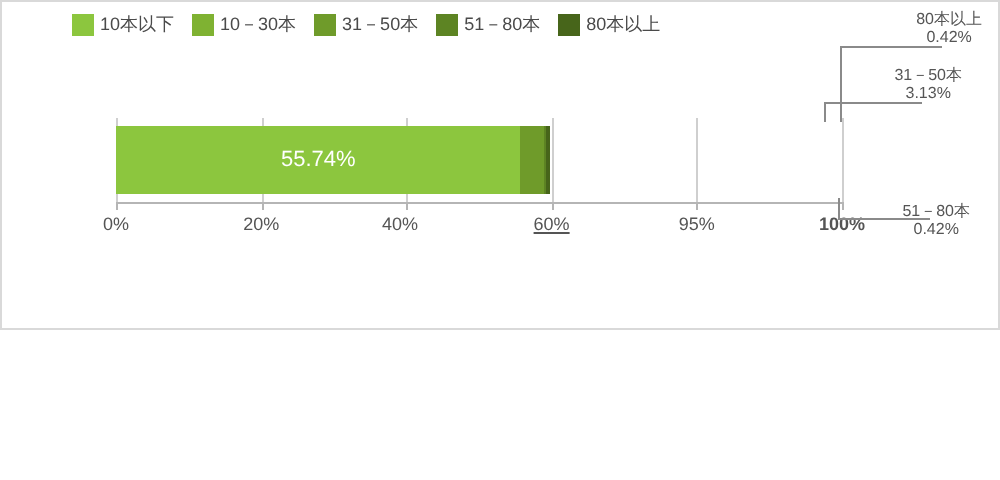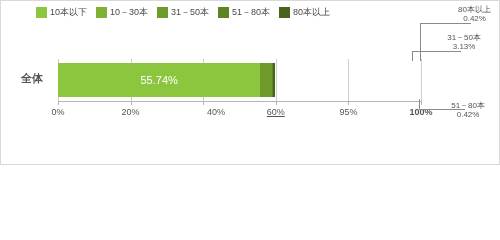--- a/index.html
+++ b/index.html
@@ -120,21 +120,20 @@
     <div class="legend-item">
       <span class="legend-swatch" style="background: rgb(93, 132, 35);"></span>
       <span class="legend-label">51－80本</span>
     </div>
     <div class="legend-item">
       <span class="legend-swatch" style="background: rgb(71, 101, 26);"></span>
       <span class="legend-label">80本以上</span>
     </div>
   </div>
 
-  <div id="cat-label">全体</div>
 
   <div id="plot">
     <div id="gridlines">
         <div class="gridline" style="left: 0%;"></div>
         <div class="gridline" style="left: 20%;"></div>
         <div class="gridline" style="left: 40%;"></div>
         <div class="gridline" style="left: 60%;"></div>
         <div class="gridline" style="left: 80%;"></div>
         <div class="gridline" style="left: 100%;"></div>
       </div>
@@ -148,21 +147,21 @@
     </div>
   </div>
 
   <div id="axis-line"></div>
   <div id="axis-ticks">
       <div class="tick-mark" style="left: 57px;"></div>
       <div class="tick-label" style="left: 57px;">0%</div>
       <div class="tick-mark" style="left: 129.6px;"></div>
       <div class="tick-label" style="left: 129.6px;">20%</div>
       <div class="tick-mark" style="left: 202.2px;"></div>
-      <div class="tick-label" style="left: 215px;">40%</div>
+      <div class="tick-label" style="left: 199px;">40%</div>
       <div class="tick-mark" style="left: 274.8px;"></div>
       <div class="tick-label" style="left: 274.8px; text-decoration: underline;">60%</div>
       <div class="tick-mark" style="left: 347.4px;"></div>
       <div class="tick-label" style="left: 347.4px;">95%</div>
       <div class="tick-mark" style="left: 420px;"></div>
       <div class="tick-label" style="left: 420px; font-weight: bold;">100%</div>
     </div>
 
   <div class="callout" id="callout-top" style="right: 8px; top: 4px;">
     <span class="c-name">80本以上</span>

